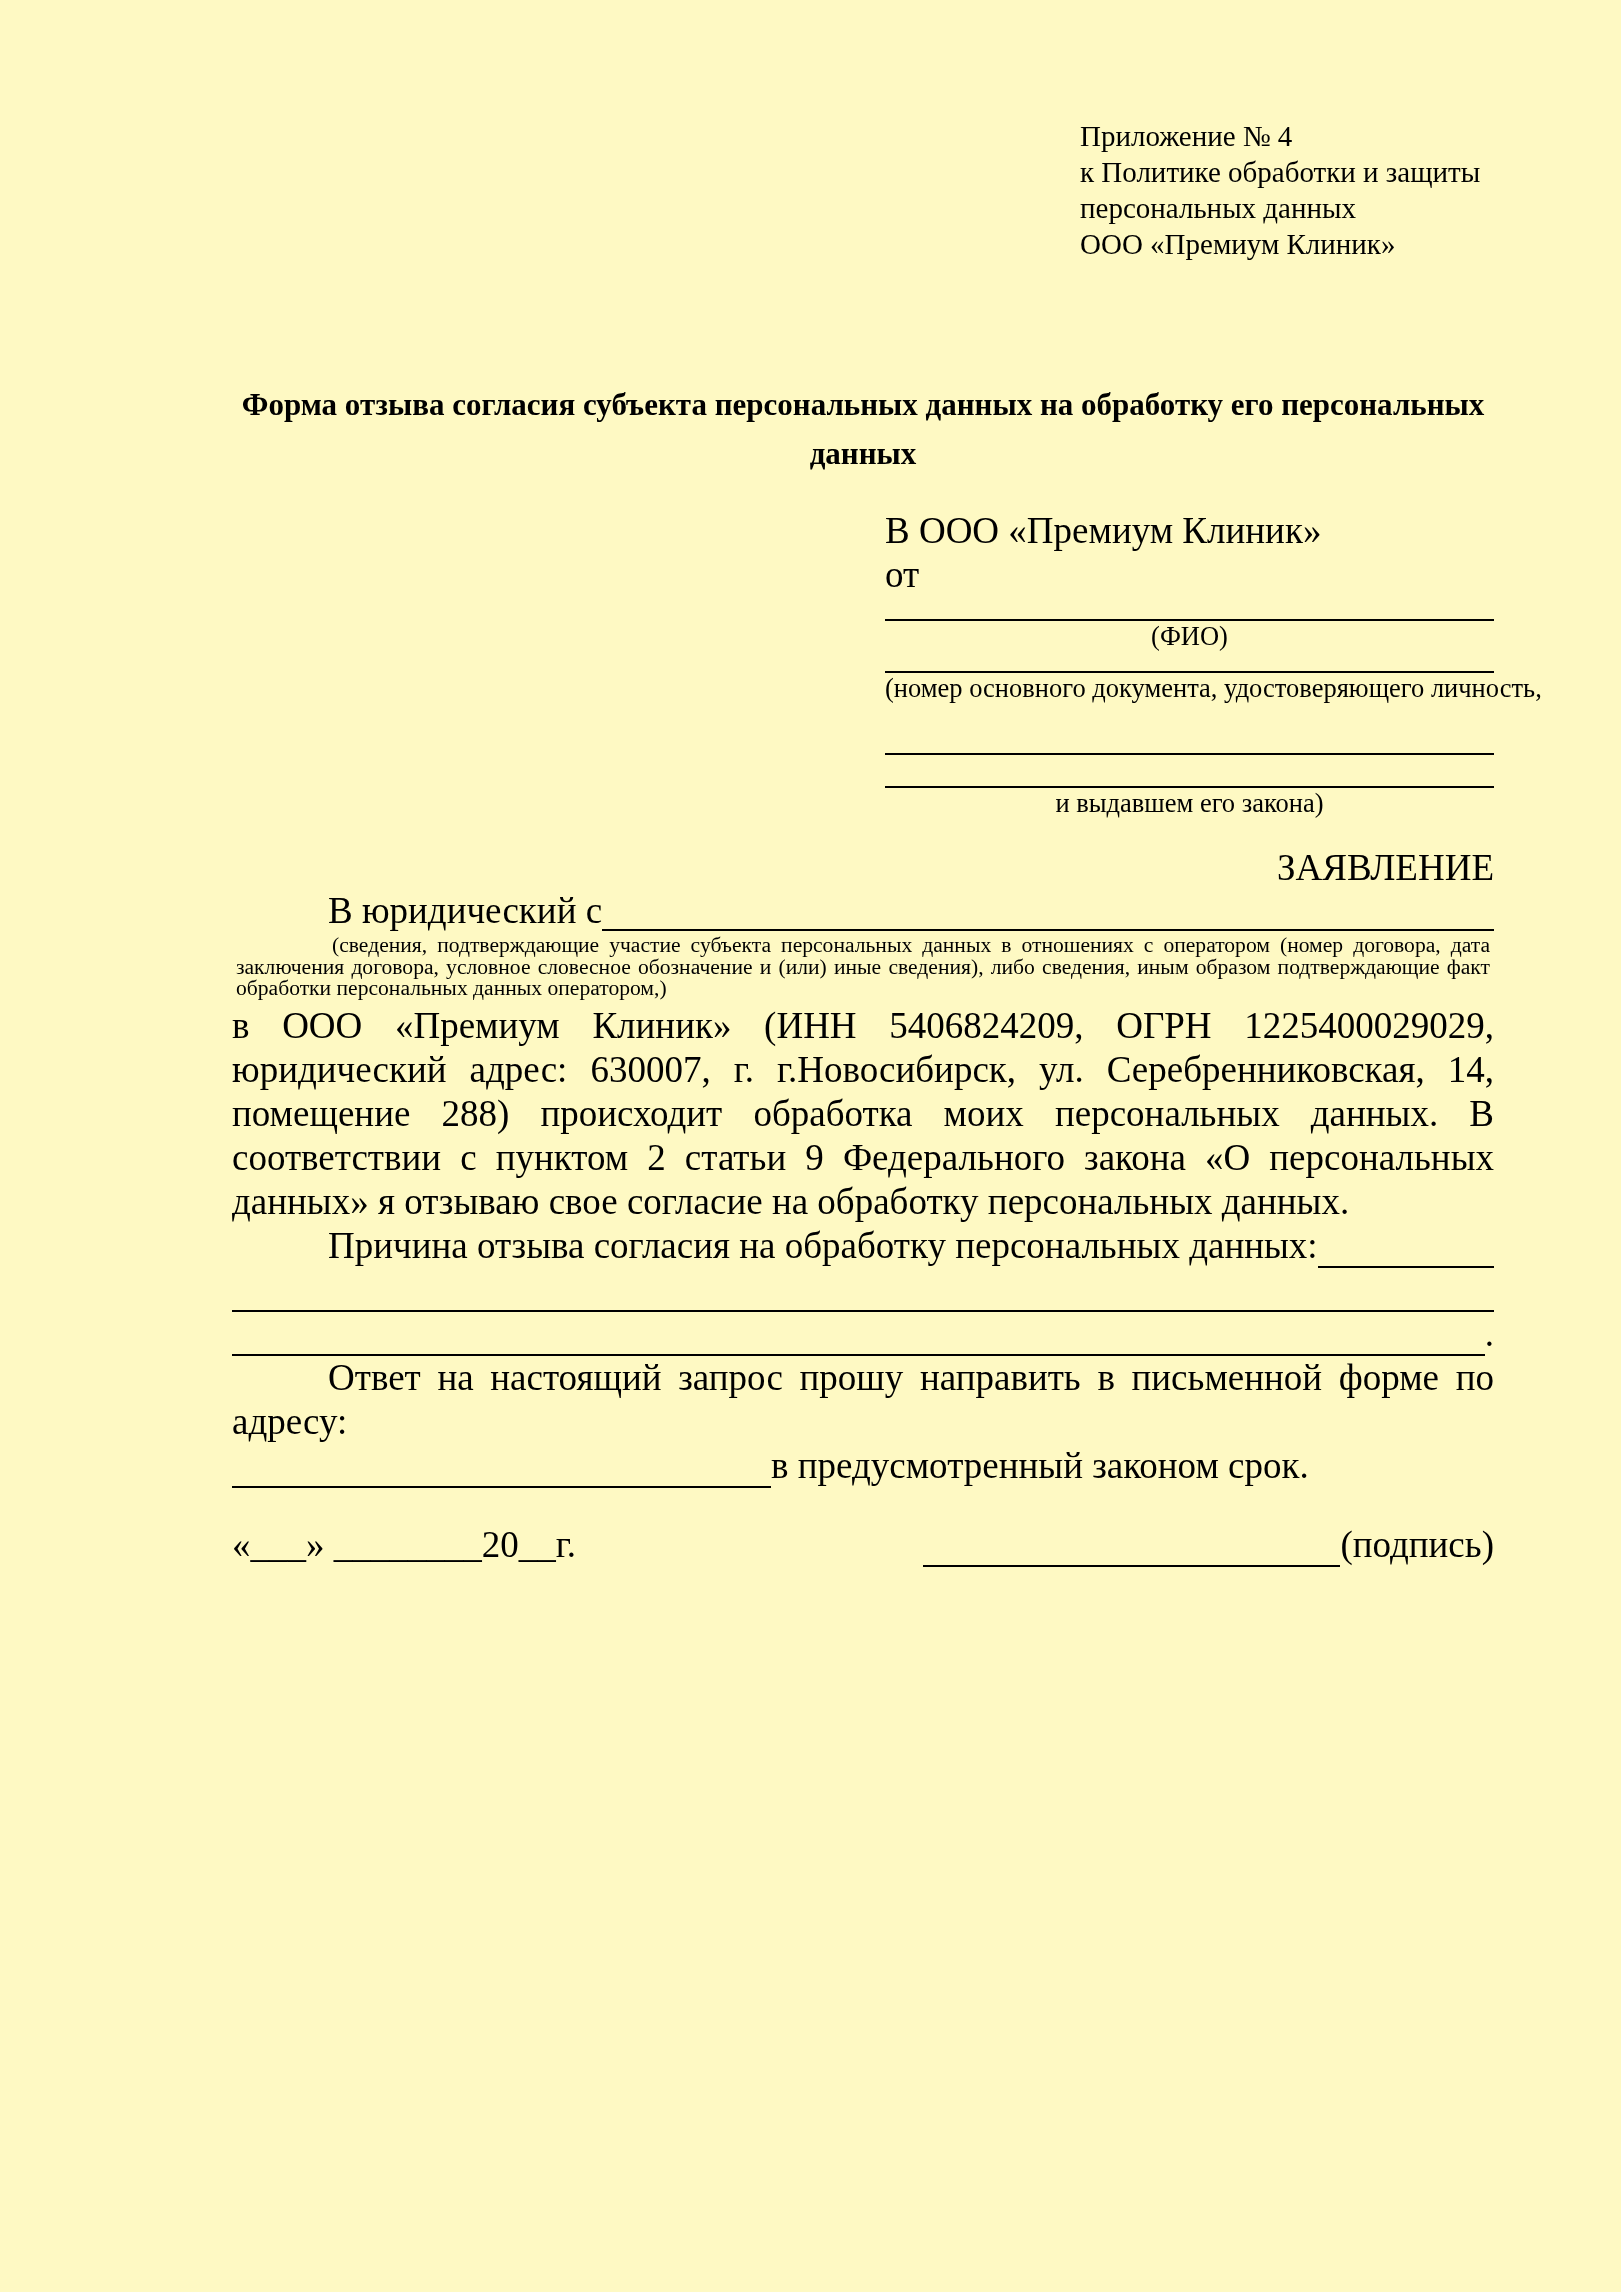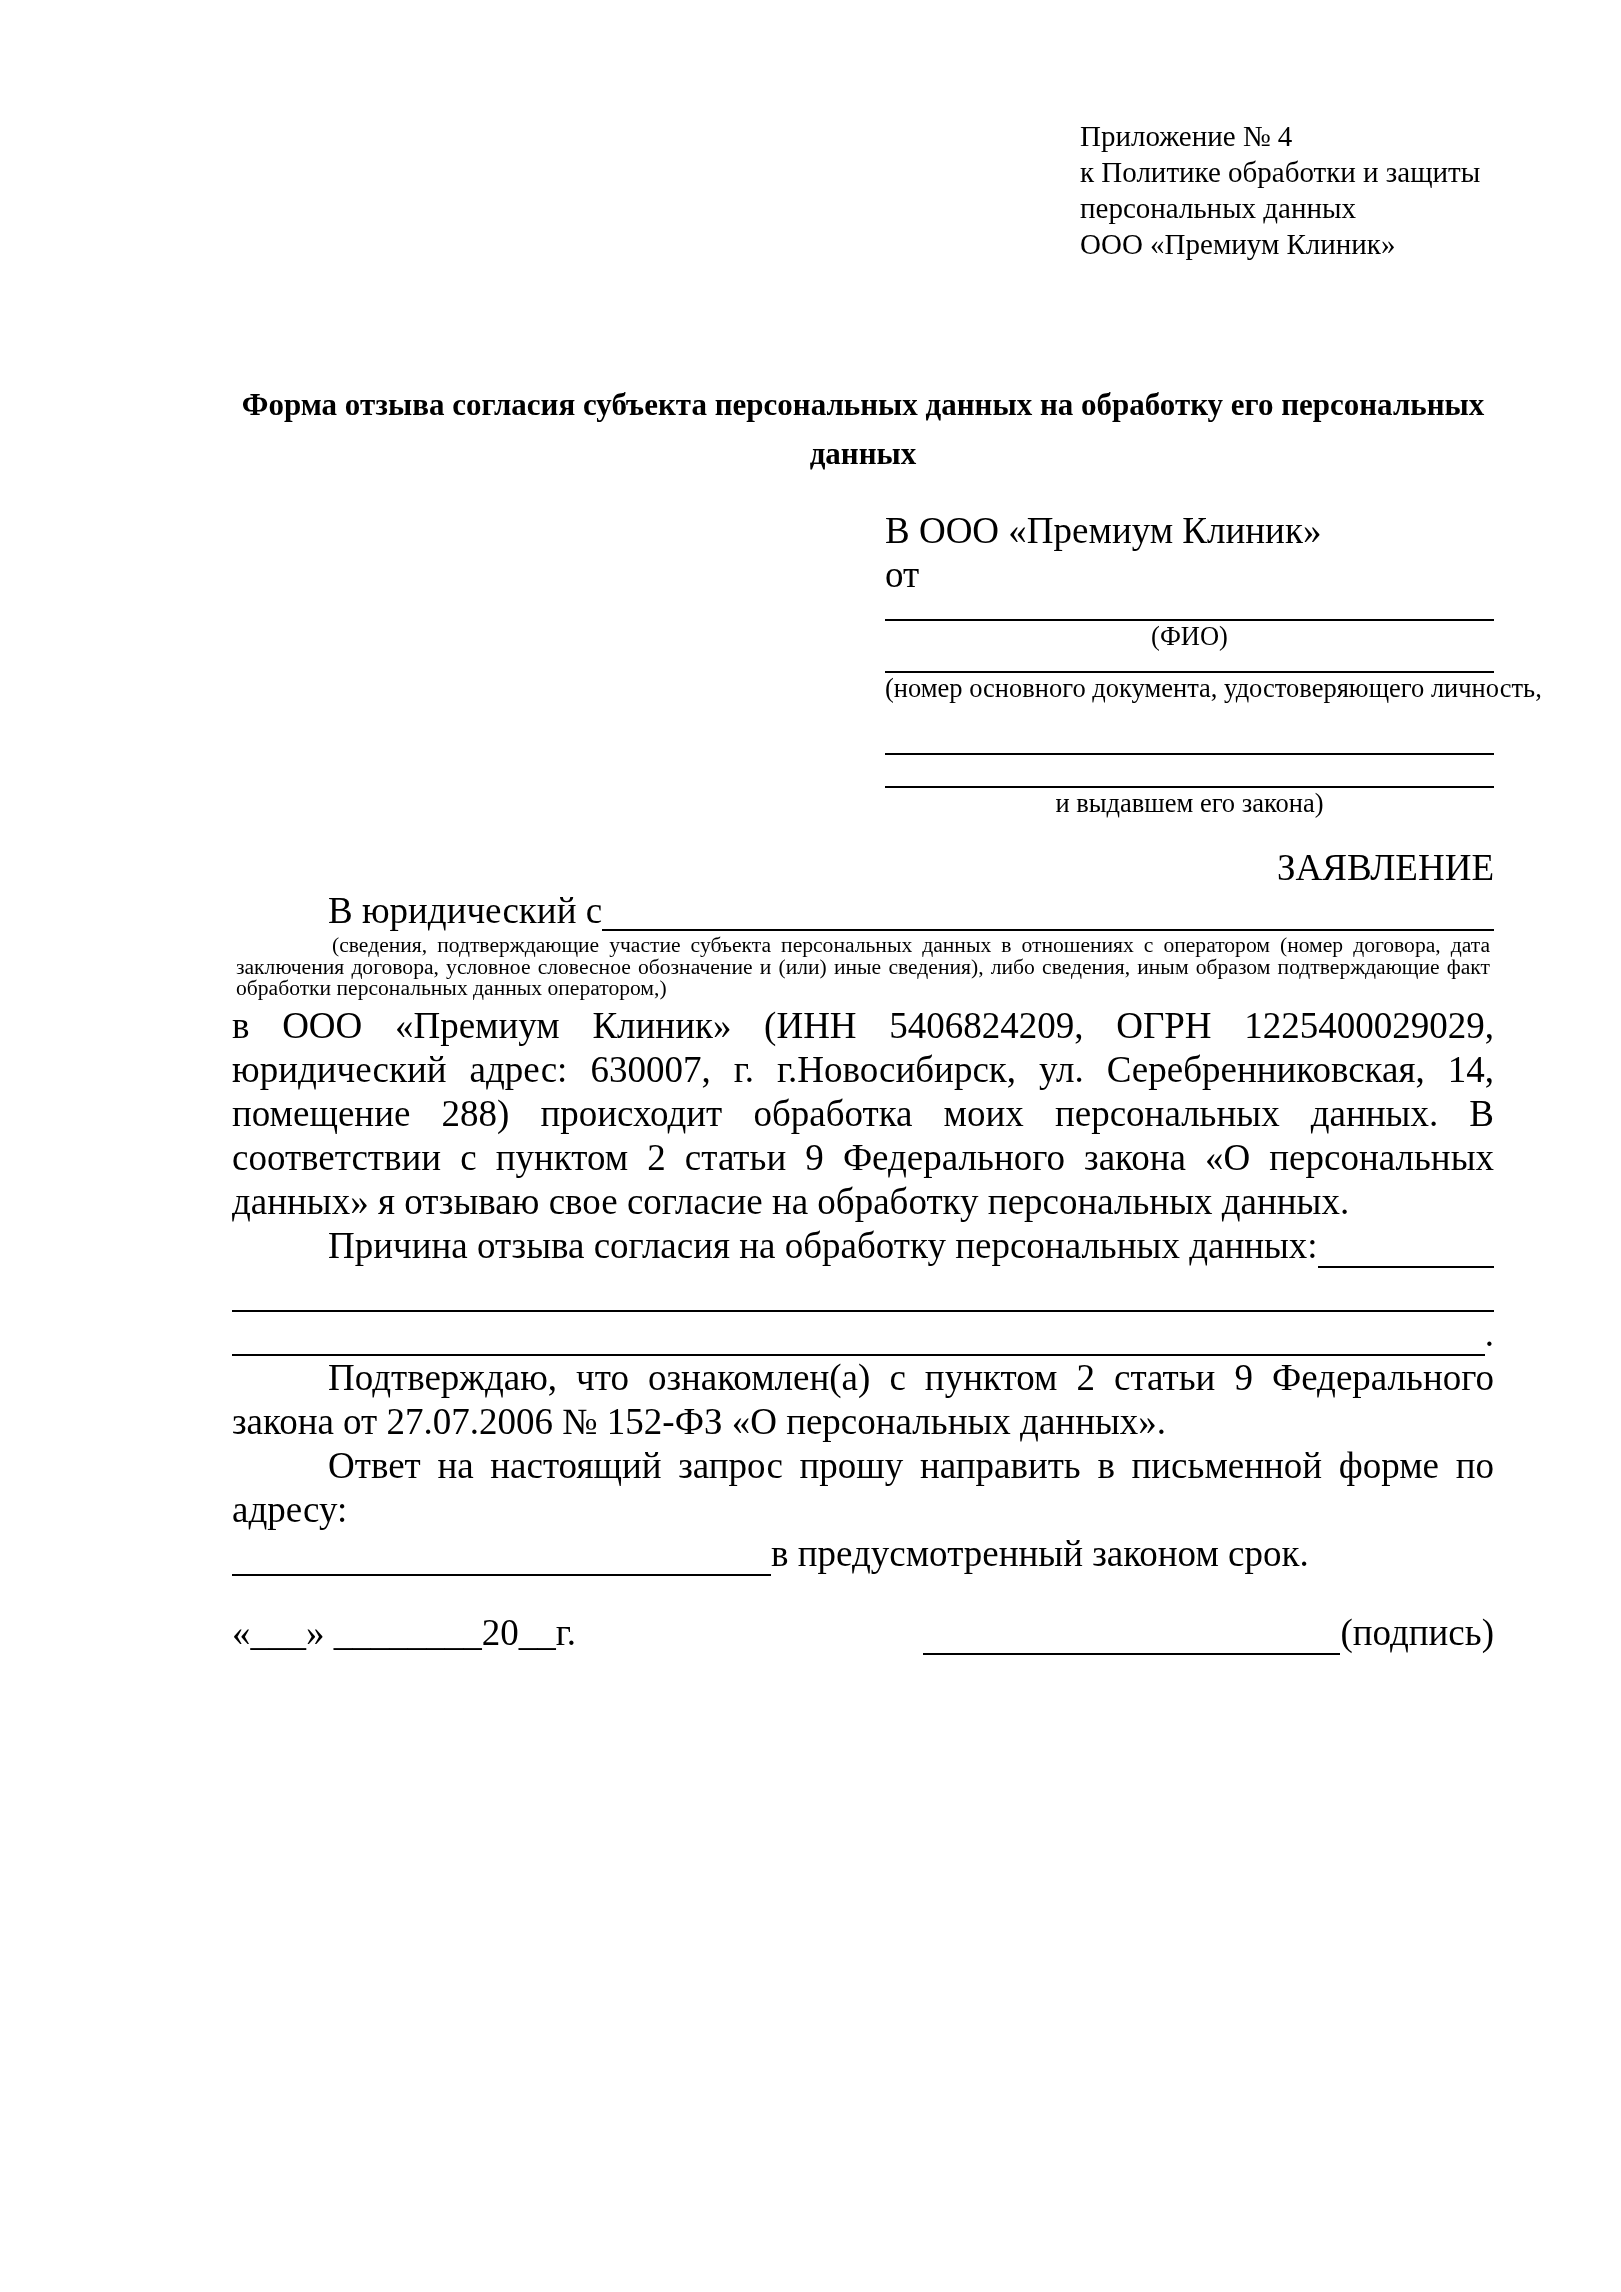--- a/index.html
+++ b/index.html
@@ -1,21 +1,21 @@
 <!DOCTYPE html>
 <html lang="ru"><head>
 <meta charset="utf-8">
 <style>
   html,body { margin:0; padding:0; background:#e8e8e8; }
   .page {
     position: relative;
     width: 1621px;
     height: 2293px;
     margin: 0 auto;
-    background: #ffffff;
+    background: #fef9c3;
     color: #000000;
     font-family: "Liberation Serif", "DejaVu Serif", serif;
     box-sizing: border-box;
     padding: 118px 127px 0 232px; 
     overflow: hidden;
   }
   
   .appendix {
     margin-left: 848px;
     font-size: 29px;
@@ -150,21 +150,20 @@
   </div>
 
   <div class="ruled-row">
     <span class="fill"></span>
   </div>
   <div class="ruled-row">
     <span class="fill"></span>
     <span>.</span>
   </div>
 
-  <p class="indent-par">Подтверждаю, что ознакомлен(а) с пунктом 2 статьи 9 Федерального закона от 27.07.2006 № 152-ФЗ «О персональных данных».</p>
 
   <p class="indent-par">Ответ на настоящий запрос прошу направить в письменной форме по адресу:</p>
 
   <div class="address-row">
     <span class="blank"></span>
     <span class="suffix">в предусмотренный законом срок.</span>
   </div>
 
   <div class="sig-row">
     <span class="date">«___» ________20__г.</span>

